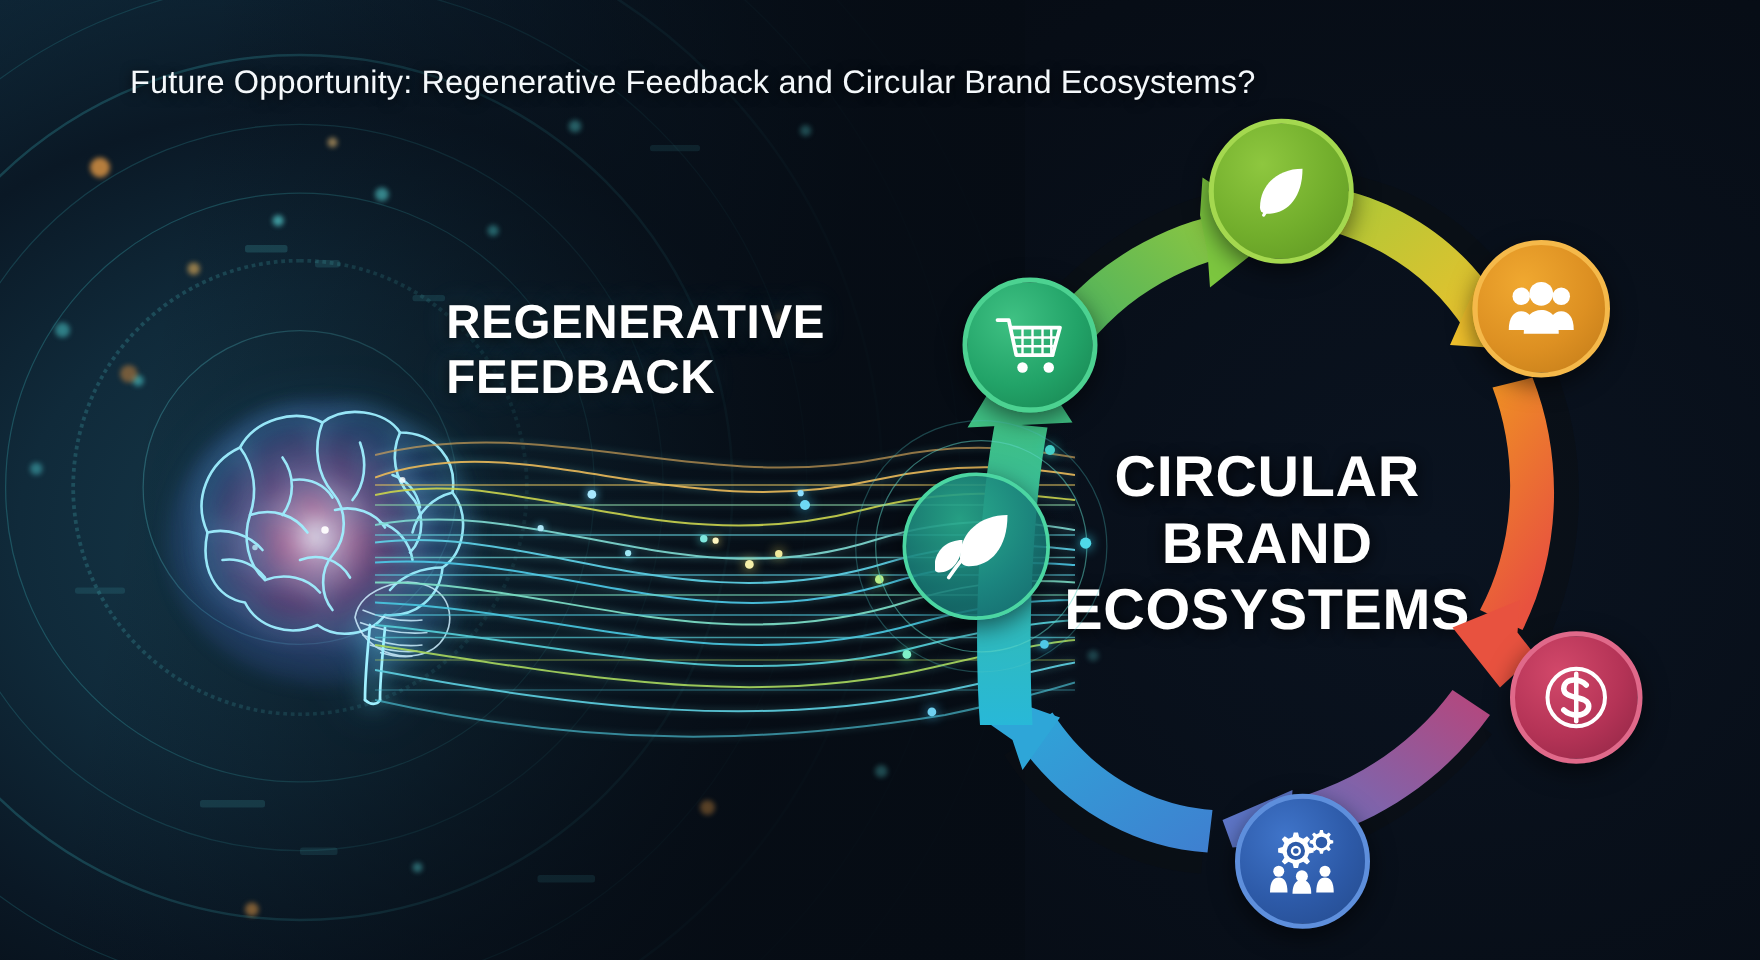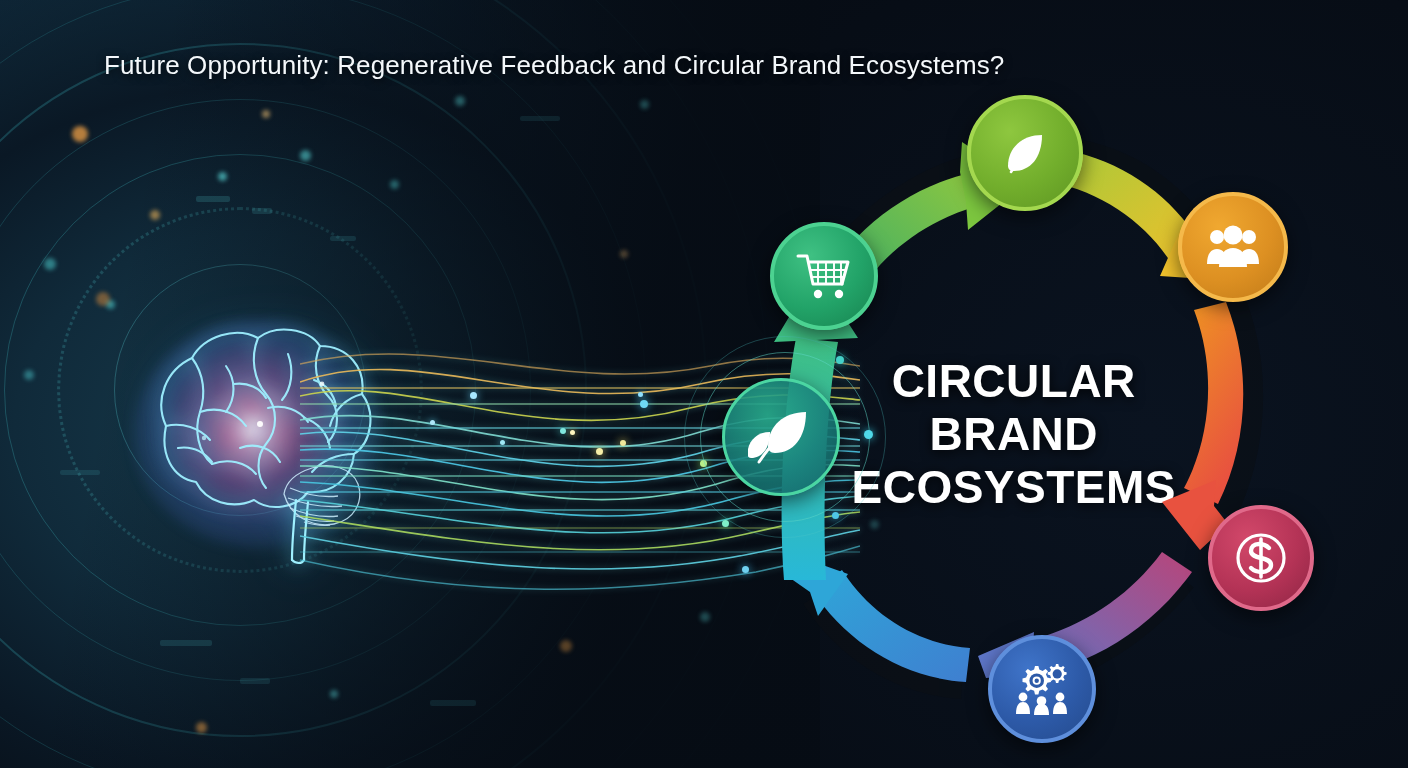--- a/index.html
+++ b/index.html
@@ -319,20 +319,24 @@
     <div class="node-dot" style="left:722px; top:520px; width:7px;  height:7px; background:#7ff0c8; box-shadow:0 0 9px #45e0a8;"></div>
     <div class="node-dot" style="left:742px; top:566px; width:7px;  height:7px; background:#6fd0f0; box-shadow:0 0 9px #40b8e8;"></div>
     <div class="node-dot" style="left:800px; top:560px; width:7px;  height:7px; background:#5fc8f0; box-shadow:0 0 9px #38b0e8;"></div>
     <div class="node-dot" style="left:638px; top:392px; width:5px;  height:5px; background:#8fe0ff; box-shadow:0 0 7px #55cdf5;"></div>
     <div class="node-dot" style="left:500px; top:440px; width:5px;  height:5px; background:#9fe8f5; box-shadow:0 0 7px #52cfee;"></div>
     <div class="node-dot" style="left:430px; top:420px; width:5px;  height:5px; background:#aee6f8; box-shadow:0 0 7px #5cd2f0;"></div>
   </div>
 
   <div class="page-title">Future Opportunity: Regenerative Feedback and Circular Brand Ecosystems?</div>
 
+  <div class="lbl-regen">
+    <div>REGENERATIVE</div>
+    <div>FEEDBACK</div>
+  </div>
 
   <div class="lbl-circular">
     <div>CIRCULAR</div>
     <div>BRAND</div>
     <div>ECOSYSTEMS</div>
   </div>
 
   <svg class="cycle" viewBox="0 0 640 680">
     <defs>
       <linearGradient id="gCartLeaf" x1="0" y1="1" x2="1" y2="0">

